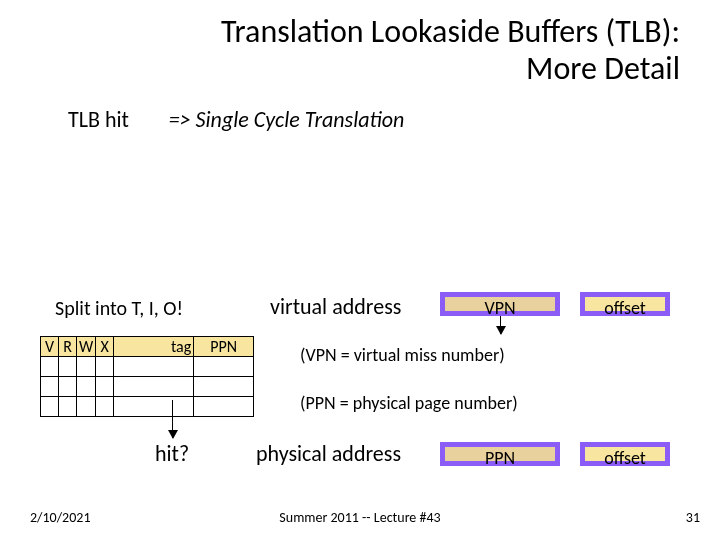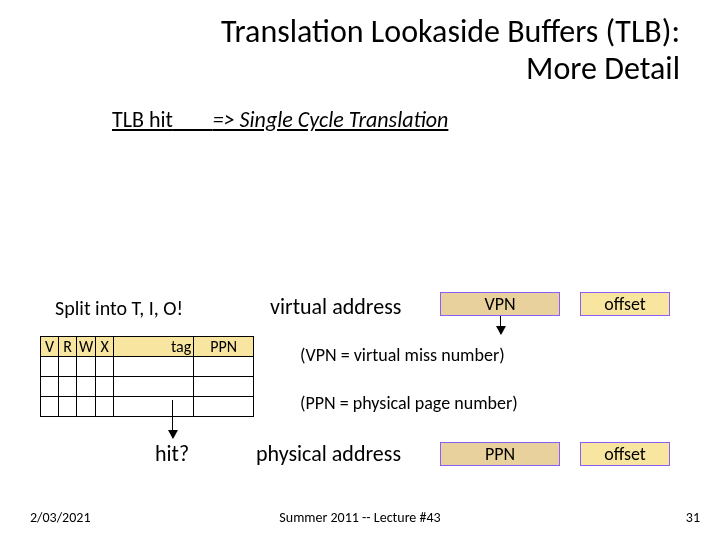--- a/index.html
+++ b/index.html
@@ -17,21 +17,21 @@
     font-size: 32px;
     font-weight: 400;
     margin: 14px 40px 0;
     line-height: 1.15;
   }
   .body-text {
     margin: 18px 0 0 40px;
     font-size: 22px;
     line-height: 1.25;
   }
-  .indent1 { margin-left: 72px; text-decoration: underline; }
+  .indent1 { margin-left: 28px; }
   .italic { font-style: italic; }
 
   .split-label {
     position: absolute;
     left: 55px; top: 296px;
     font-size: 20px;
   }
   .va-label {
     position: absolute;
     left: 270px; top: 293px;
@@ -44,21 +44,21 @@
   }
   .hit-label {
     position: absolute;
     left: 155px; top: 440px;
     font-size: 22px;
   }
 
   
   .addr-cell {
     position: absolute;
-    border: 1px solid #8b5cf6;
+    border: 5px solid #8b5cf6;
     font-size: 18px;
     text-align: center;
     line-height: 22px;
     height: 24px;
   }
   .vpn-cell { left: 440px; top: 292px; width: 120px; background: #e8d19c; }
   .off1-cell { left: 580px; top: 292px; width: 90px; background: #f8e6a0; }
   .ppn-cell { left: 440px; top: 442px; width: 120px; background: #e8d19c; }
   .off2-cell { left: 580px; top: 442px; width: 90px; background: #f8e6a0; }
 
@@ -175,15 +175,15 @@
 <div class="note note1">(VPN = virtual miss number)</div>
 <div class="note note2">(PPN = physical page number)</div>
 
 <div class="arrow arrow-hit"></div>
 <div class="hit-label">hit?</div>
 
 <div class="pa-label">physical address</div>
 <div class="addr-cell ppn-cell">PPN</div>
 <div class="addr-cell off2-cell">offset</div>
 
-<div class="footer-date">2/03/2021</div>
+<div class="footer-date">2/10/2021</div>
 <div class="footer-center">Summer 2011 -- Lecture #43</div>
 <div class="footer-page">31</div>
 
 </body></html>

